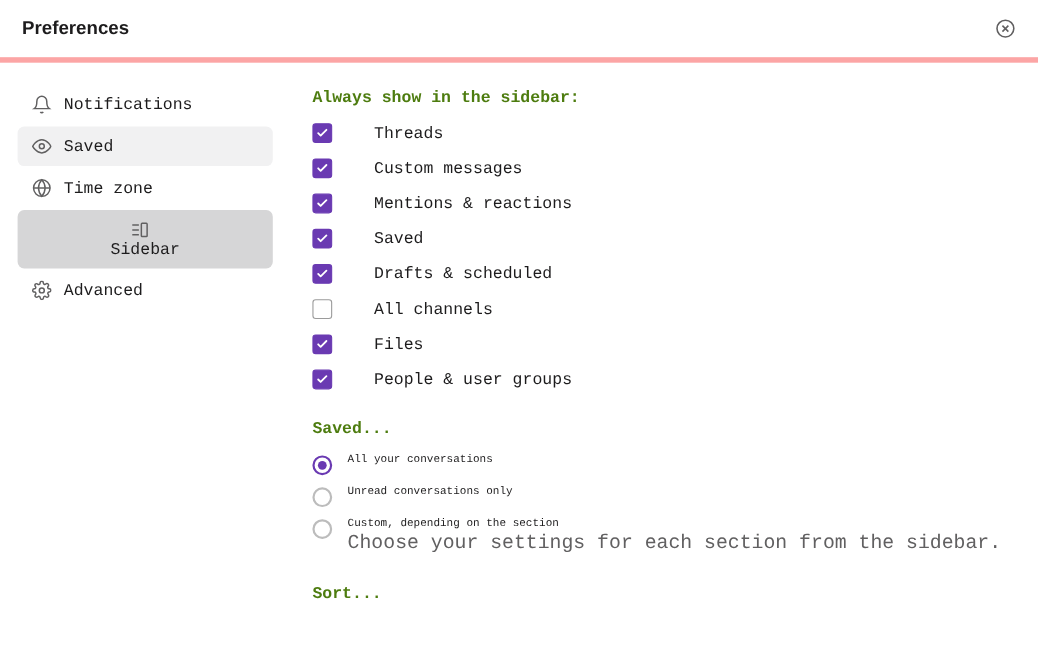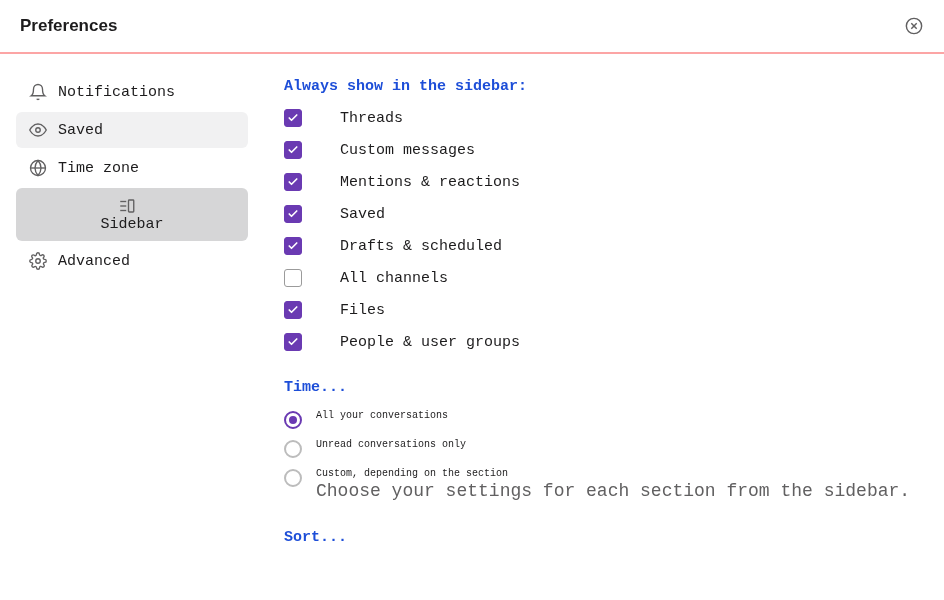--- a/index.html
+++ b/index.html
@@ -10,21 +10,21 @@
       width: 944px;
       height: 600px;
       overflow: hidden;
       position: relative;
     }
     .header {
       display: flex;
       align-items: center;
       justify-content: space-between;
       padding: 16px 20px 16px 20px;
-      border-bottom: 2px solid #fca5a5;
+      border-bottom: 5px solid #fca5a5;
     }
     .header-title {
       font-size: 17px;
       font-weight: 700;
     }
     .close-btn {
       width: 20px;
       height: 20px;
       display: flex;
       align-items: center;
@@ -71,21 +71,21 @@
     }
     .content {
       flex: 1;
       padding: 24px 28px 0 28px;
       overflow-y: auto;
     }
     .section-heading {
       font-size: 15px;
       font-weight: 700;
       margin-bottom: 14px;
-      color: #1d4ed8;
+      color: #4d7c0f;
     }
     .section-heading.mt {
       margin-top: 28px;
     }
     .checkbox-row {
       display: flex;
       align-items: center;
       margin-bottom: 14px;
       cursor: pointer;
       gap: 24px;
@@ -282,21 +282,21 @@
     </div>
     <div class="checkbox-row">
       <div class="checkbox checked accent">
           <svg width="12" height="12" viewBox="0 0 16 16">
             <path d="M3 8l3 3 7-7" stroke="#fff" stroke-width="2.2" fill="none" stroke-linecap="round" stroke-linejoin="round"></path>
           </svg>
         </div>
       <span class="checkbox-label">People &amp; user groups</span>
     </div>
 
-    <div class="section-heading mt">Time...</div>
+    <div class="section-heading mt">Saved...</div>
 
     <div class="radio-row">
       <div class="radio selected"></div>
       <div>
         <div class="radio-label">All your conversations</div>
       </div>
     </div>
     <div class="radio-row">
       <div class="radio unselected"></div>
       <div>

